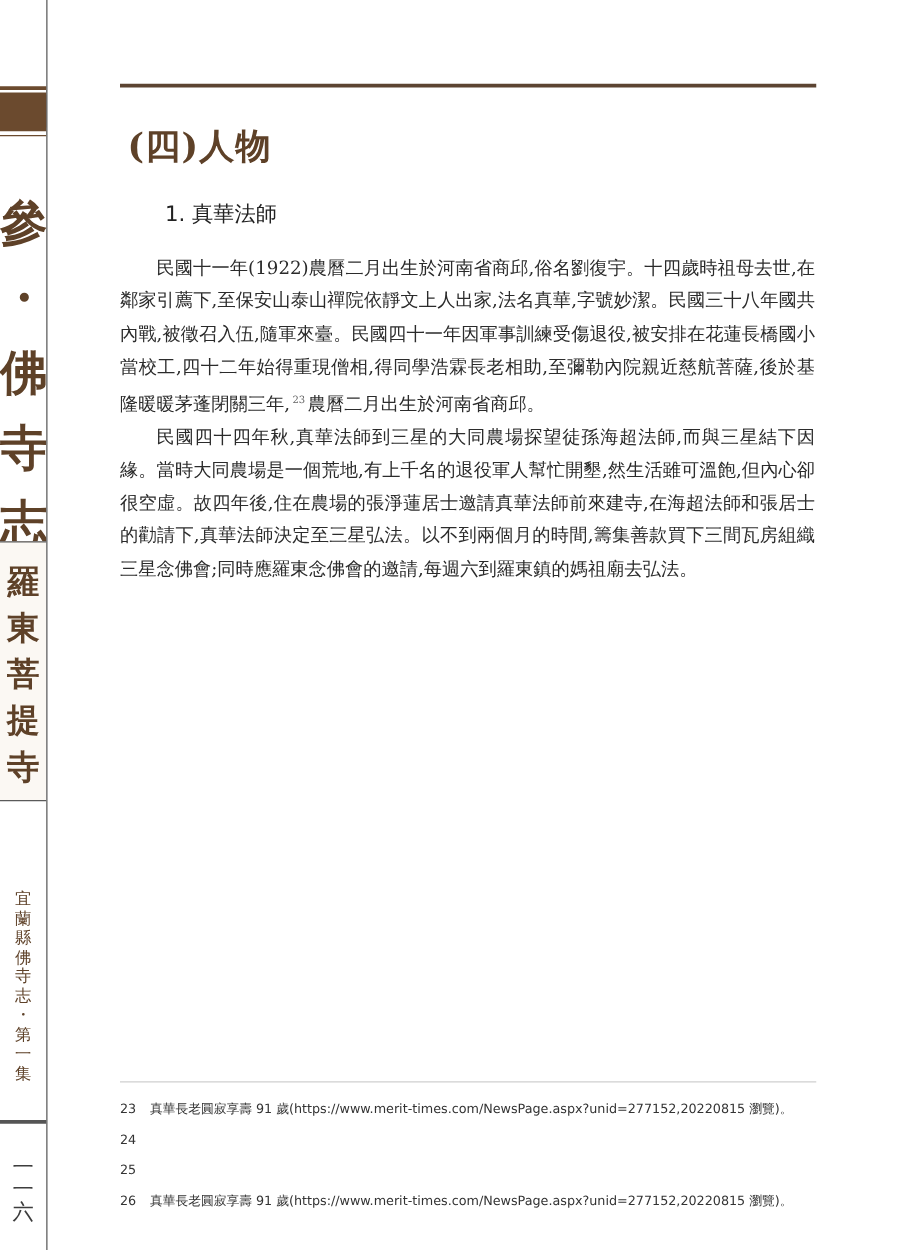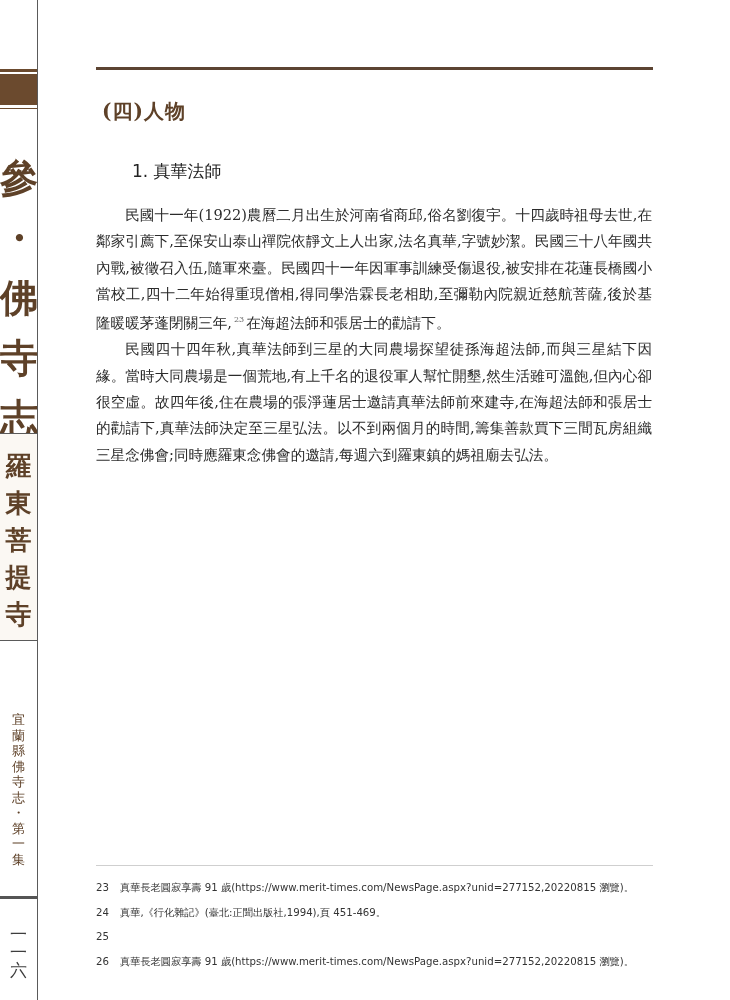--- a/index.html
+++ b/index.html
@@ -41,21 +41,21 @@
       position: absolute; left: 0; top: 925px; width: 37px;
       display: flex; flex-direction: column; align-items: center;
       color: #3d3d3d; font-size: 17px; line-height: 18px;
     }
     .page-number span { display: block; text-align: center; }
 
     
     .top-rule { position: absolute; left: 96px; top: 67px; width: 557px; height: 3px; background: #5c4432; }
     .section-title {
       position: absolute; left: 102px; top: 98px;
-      font-size: 20px; font-weight: bold; color: #5e4128; letter-spacing: 1px;
+      font-size: 28px; font-weight: bold; color: #5e4128; letter-spacing: 1px;
     }
     .subsection-title {
       position: absolute; left: 132px; top: 160px;
       font-family: "DejaVu Sans", "Liberation Sans", sans-serif;
       font-size: 17px; color: #222;
     }
     .body-text {
       position: absolute; left: 96px; top: 202px; width: 556px;
       font-size: 14.6px; line-height: 26.3px; color: #2b2b2b; text-align: justify;
     }
@@ -116,33 +116,32 @@
     <span>六</span>
   </div>
 </div>
 <div class="sidebar-vline"></div>
 
 <div class="top-rule"></div>
 <div class="section-title">(四)人物</div>
 <div class="subsection-title">1. 真華法師</div>
 
 <div class="body-text">
-  <p><span>民國十一年(1922)農曆二月出生於河南省商邱,俗名劉復宇。十四歲時祖母去世,在鄰家引薦下,至保安山泰山禪院依靜文上人出家,法名真華,字號妙潔。民國三十八年國共內戰,被徵召入伍,隨軍來臺。民國四十一年因軍事訓練受傷退役,被安排在花蓮長橋國小當校工,四十二年始得重現僧相,得同學浩霖長老相助,至彌勒內院親近慈航菩薩,後於基隆暖暖茅蓬閉關三年,</span><sup>23</sup><span>在海超法師和張居士的勸請下。</span></p>
+  <p><span>民國十一年(1922)農曆二月出生於河南省商邱,俗名劉復宇。十四歲時祖母去世,在鄰家引薦下,至保安山泰山禪院依靜文上人出家,法名真華,字號妙潔。民國三十八年國共內戰,被徵召入伍,隨軍來臺。民國四十一年因軍事訓練受傷退役,被安排在花蓮長橋國小當校工,四十二年始得重現僧相,得同學浩霖長老相助,至彌勒內院親近慈航菩薩,後於基隆暖暖茅蓬閉關三年,</span><sup>23</sup><span>農曆二月出生於河南省商邱。</span></p>
   <p><span>民國四十四年秋,真華法師到三星的大同農場探望徒孫海超法師,而與三星結下因緣。當時大同農場是一個荒地,有上千名的退役軍人幫忙開墾,然生活雖可溫飽,但內心卻很空虛。故四年後,住在農場的張淨蓮居士邀請真華法師前來建寺,在海超法師和張居士的勸請下,真華法師決定至三星弘法。以不到兩個月的時間,籌集善款買下三間瓦房組織三星念佛會;同時應羅東念佛會的邀請,每週六到羅東鎮的媽祖廟去弘法。</span></p>
 </div>
 
 <div class="fn-rule"></div>
 <div class="footnotes">
   <div class="fn">
     <span class="fn-num">23</span>
     <span>真華長老圓寂享壽 91 歲(https://www.merit-times.com/NewsPage.aspx?unid=277152,20220815 瀏覽)。</span>
   </div>
   <div class="fn">
     <span class="fn-num">24</span>
-    <span>真華,《行化雜記》(臺北:正聞出版社,1994),頁 451-469。</span>
   </div>
   <div class="fn">
     <span class="fn-num">25</span>
   </div>
   <div class="fn">
     <span class="fn-num">26</span>
     <span>真華長老圓寂享壽 91 歲(https://www.merit-times.com/NewsPage.aspx?unid=277152,20220815 瀏覽)。</span>
   </div>
 </div>
 

